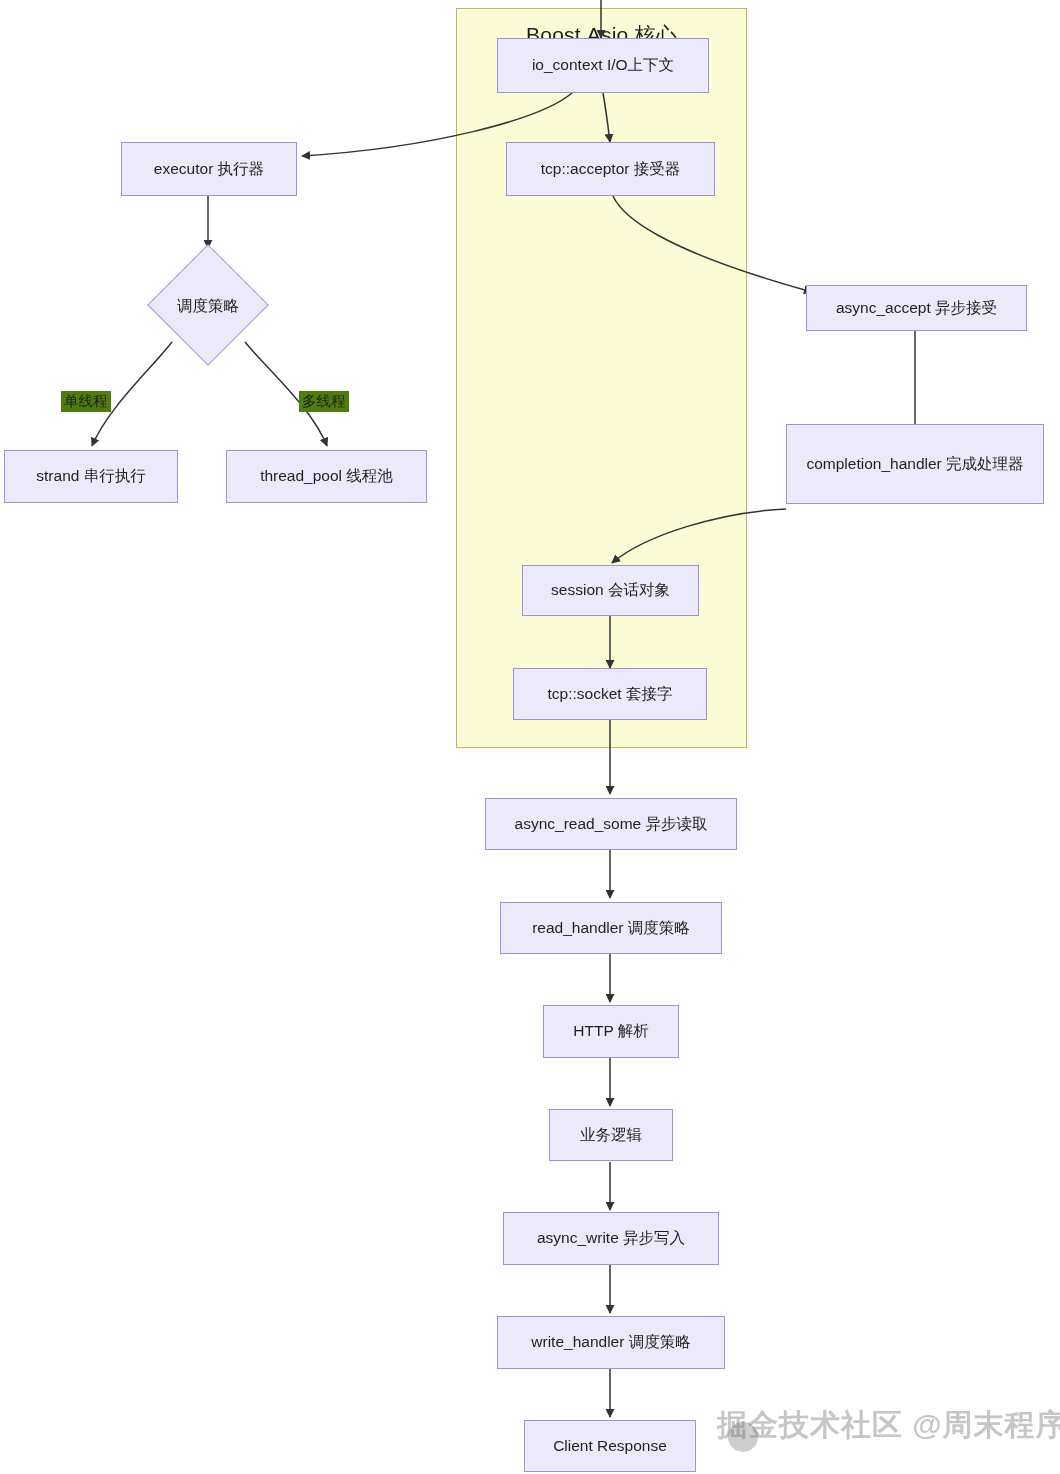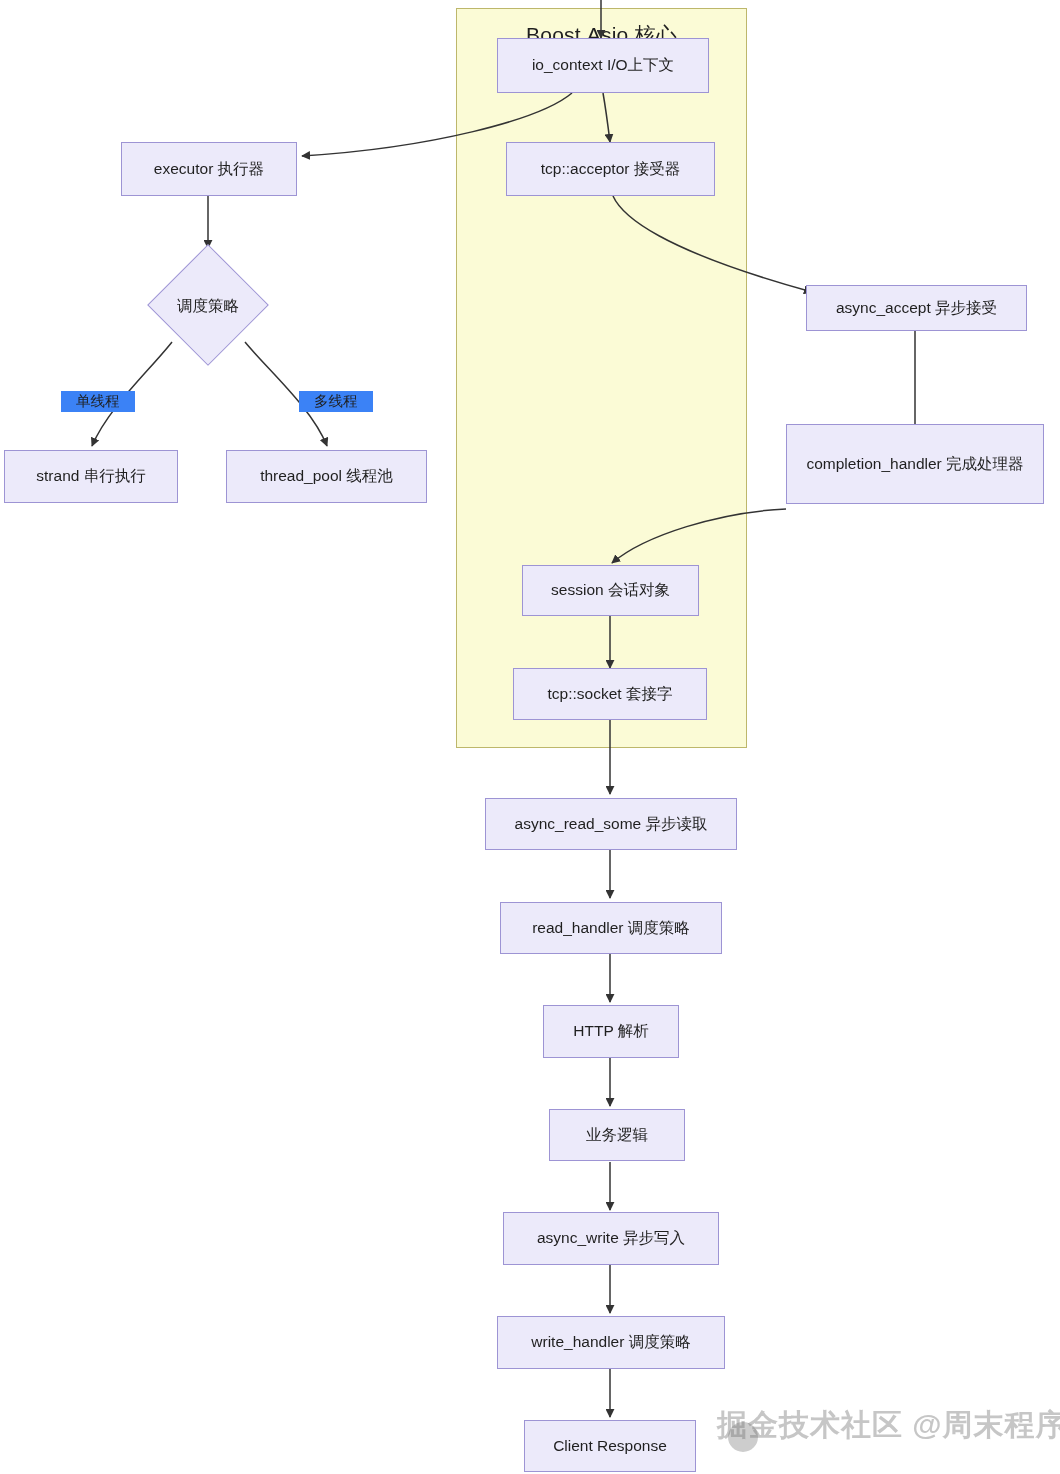--- a/index.html
+++ b/index.html
@@ -69,24 +69,24 @@
   }
   .diamond-label {
     position: absolute;
     width: 100%;
     text-align: center;
     font-size: 15.5px;
     color: #1f1f1f;
   }
   .edge-label {
     position: absolute;
-    background: #3b82f6;
+    background: #4d7c0f;
     font-size: 14.5px;
     color: #1f1f1f;
-    padding: 1px 15px;
+    padding: 1px 3px;
     white-space: nowrap;
   }
   .watermark {
     position: absolute;
     font-size: 30px;
     font-weight: bold;
     color: rgba(120,120,120,0.42);
     white-space: nowrap;
     letter-spacing: 1px;
   }
@@ -197,21 +197,21 @@
   </div>
 
   <div class="node" style="left:500px; top:902px; width:222px; height:52px;">
     <span>read_handler 调度策略</span>
   </div>
 
   <div class="node" style="left:543px; top:1005px; width:136px; height:53px;">
     <span>HTTP 解析</span>
   </div>
 
-  <div class="node" style="left:549px; top:1109px; width:136px; height:52px;">
+  <div class="node" style="left:549px; top:1109px; width:124px; height:52px;">
     <span>业务逻辑</span>
   </div>
 
   <div class="node" style="left:503px; top:1212px; width:216px; height:53px;">
     <span>async_write 异步写入</span>
   </div>
 
   <div class="node" style="left:497px; top:1316px; width:228px; height:53px;">
     <span>write_handler 调度策略</span>
   </div>

